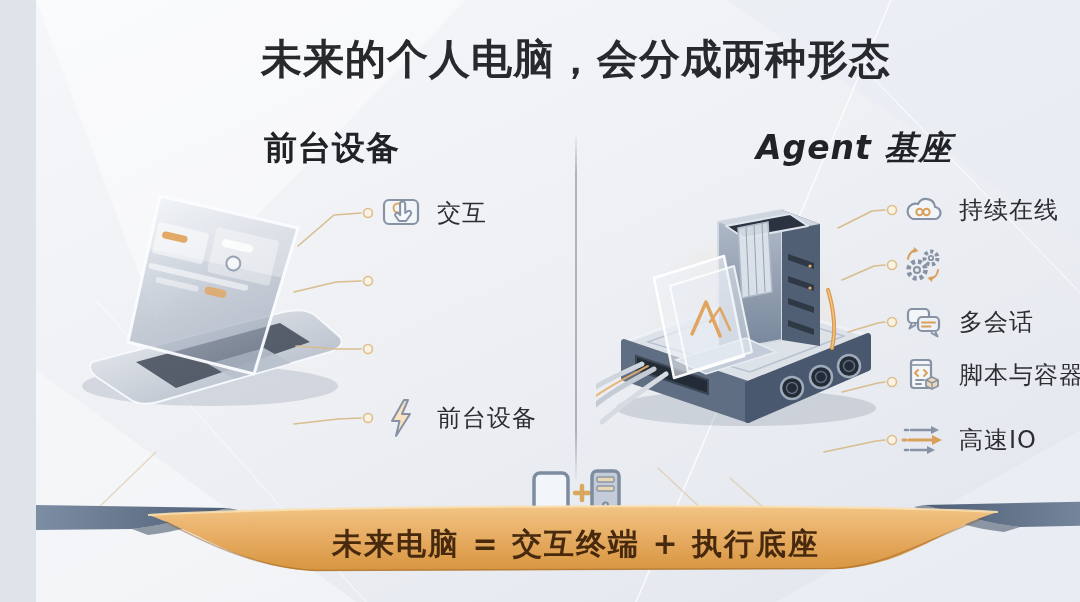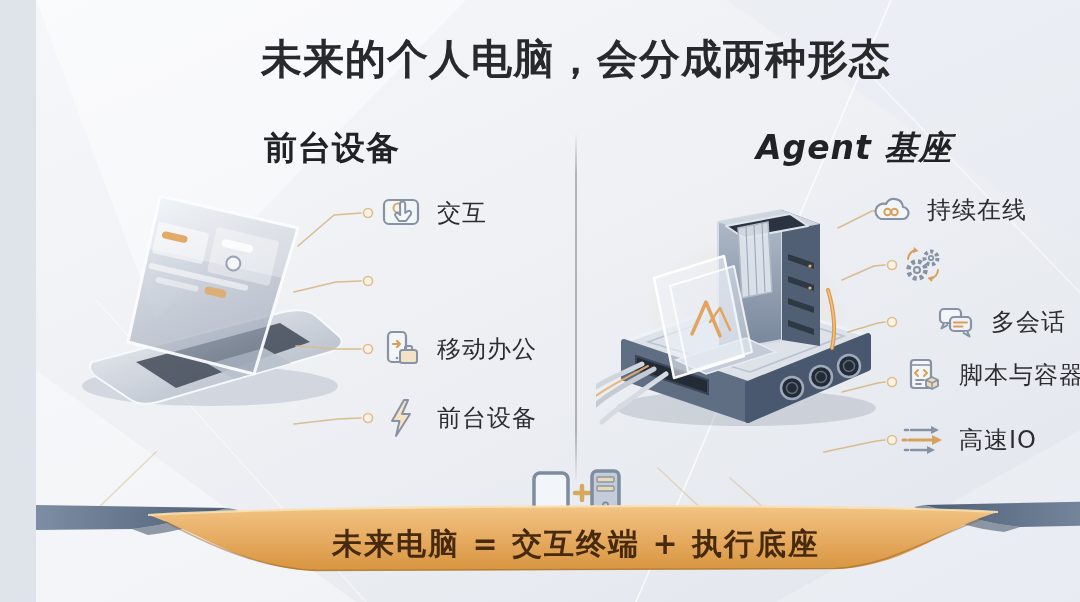--- a/index.html
+++ b/index.html
@@ -181,43 +181,31 @@
       <svg width="44" height="44" viewBox="0 0 44 44" fill="none">
         <rect x="5" y="9" width="34" height="24" rx="5" fill="#f3f6f9" stroke="#8793a4" stroke-width="2.2"></rect>
         <circle cx="19" cy="17" r="4.5" fill="none" stroke="#d9a05b" stroke-width="2" opacity="0.9"></circle>
         <path d="M21,13 a2.6,2.6 0 0 1 5.2,0 V22 l2.5,-1.8 a2.3,2.3 0 0 1 3,3.4 L27,30 h-7 l-3.5,-5 a2,2 0 0 1 2.8,-2.8 l1.9,1.9 Z" fill="#f6f8fa" stroke="#8793a4" stroke-width="2" stroke-linejoin="round"></path>
       </svg>
     </span>
     <span class="label">交互</span>
   </div>
 
 
-  <div class="feature" style="left:342px;top:326px;">
-    <span class="icon">
-      <svg width="44" height="44" viewBox="0 0 44 44" fill="none">
-        <rect x="9" y="5" width="18" height="30" rx="4" fill="#f3f6f9" stroke="#8793a4" stroke-width="2.2"></rect>
-        <path d="M14,17 h7 m-3,-3 l3,3 l-3,3" stroke="#d9a05b" stroke-width="2.2" stroke-linecap="round" stroke-linejoin="round"></path>
-        <circle cx="18" cy="31" r="1.3" fill="#8793a4"></circle>
-        <path d="M26,23 v-2.5 a1.5,1.5 0 0 1 1.5,-1.5 h4 a1.5,1.5 0 0 1 1.5,1.5 V23" stroke="#8793a4" stroke-width="2"></path>
-        <rect x="21" y="23" width="17" height="13" rx="2.5" fill="#f3e3c6" stroke="#8793a4" stroke-width="2"></rect>
-      </svg>
-    </span>
-    <span class="label">移动办公</span>
-  </div>
 
   <div class="feature" style="left:342px;top:395px;">
     <span class="icon">
       <svg width="44" height="44" viewBox="0 0 44 44" fill="none">
         <path d="M25,4 L13,25 h7.5 L17,40 L31,18 h-8 L29,4 Z" fill="#f7e3c3" stroke="#8793a4" stroke-width="2" stroke-linejoin="round"></path>
       </svg>
     </span>
     <span class="label">前台设备</span>
   </div>
 
-  <div class="feature" style="left:832px;top:187px;">
+  <div class="feature" style="left:864px;top:187px;">
     <span class="icon">
       <svg width="44" height="44" viewBox="0 0 44 44" fill="none">
         <path d="M12,31 h21 a6,6 0 0 0 1,-12 a9,9 0 0 0 -17,-3 a7,7 0 0 0 -5,15 z" fill="#f3f6f9" stroke="#8793a4" stroke-width="2.2" stroke-linejoin="round"></path>
         <circle cx="18.5" cy="24" r="3.2" stroke="#d9a05b" stroke-width="2"></circle>
         <circle cx="25.5" cy="24" r="3.2" stroke="#d9a05b" stroke-width="2"></circle>
       </svg>
     </span>
     <span class="label">持续在线</span>
   </div>
 
@@ -229,21 +217,21 @@
         <circle cx="16" cy="27" r="8.5" stroke="#8793a4" stroke-width="4.5" stroke-dasharray="3.8 3"></circle>
         <circle cx="16" cy="27" r="3" stroke="#8793a4" stroke-width="2"></circle>
         <circle cx="30" cy="15" r="6.5" stroke="#8793a4" stroke-width="4" stroke-dasharray="3.2 2.6"></circle>
         <circle cx="30" cy="15" r="2.2" stroke="#8793a4" stroke-width="1.8"></circle>
         <path d="M37,27 A11,11 0 0 1 30,36" stroke="#d9a05b" stroke-width="2" stroke-linecap="round"></path>
         <polygon points="31,39 26.5,35 32,33" fill="#d9a05b"></polygon>
       </svg>
     </span>
   </div>
 
-  <div class="feature" style="left:896px;top:299px;">
+  <div class="feature" style="left:864px;top:299px;">
     <span class="icon">
       <svg width="44" height="44" viewBox="0 0 44 44" fill="none">
         <rect x="7" y="9" width="21" height="14" rx="4" fill="#f3f6f9" stroke="#8793a4" stroke-width="2.2"></rect>
         <path d="M11,23 l-2.5,5.5 l6.5,-3.8" fill="#f3f6f9" stroke="#8793a4" stroke-width="2" stroke-linejoin="round"></path>
         <rect x="17" y="17" width="21" height="14" rx="4" fill="#eef2f7" stroke="#8793a4" stroke-width="2.2"></rect>
         <path d="M34,31 l2.5,5.5 l-6.5,-3.8" fill="#eef2f7" stroke="#8793a4" stroke-width="2" stroke-linejoin="round"></path>
         <path d="M21,22.5 h13 M21,26.5 h8.5" stroke="#d9a05b" stroke-width="2" stroke-linecap="round"></path>
       </svg>
     </span>
     <span class="label">多会话</span>

